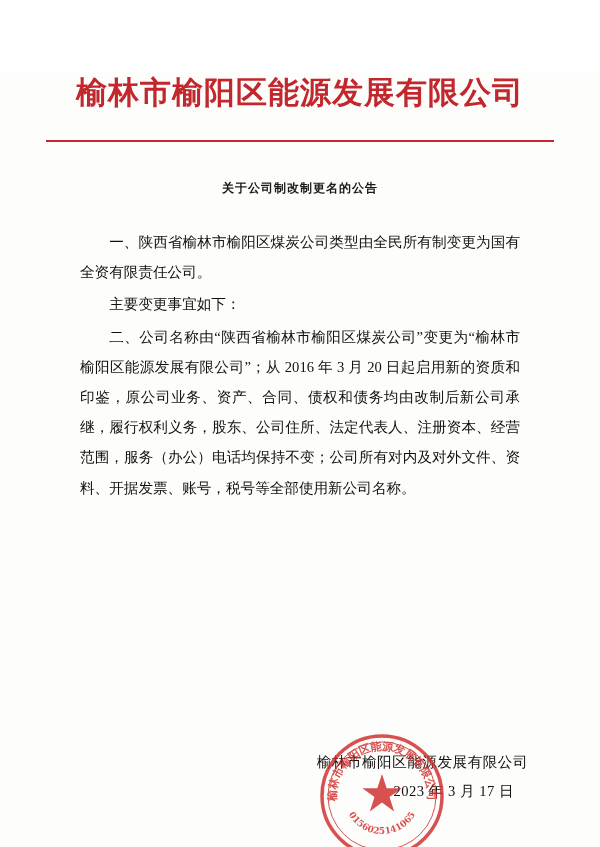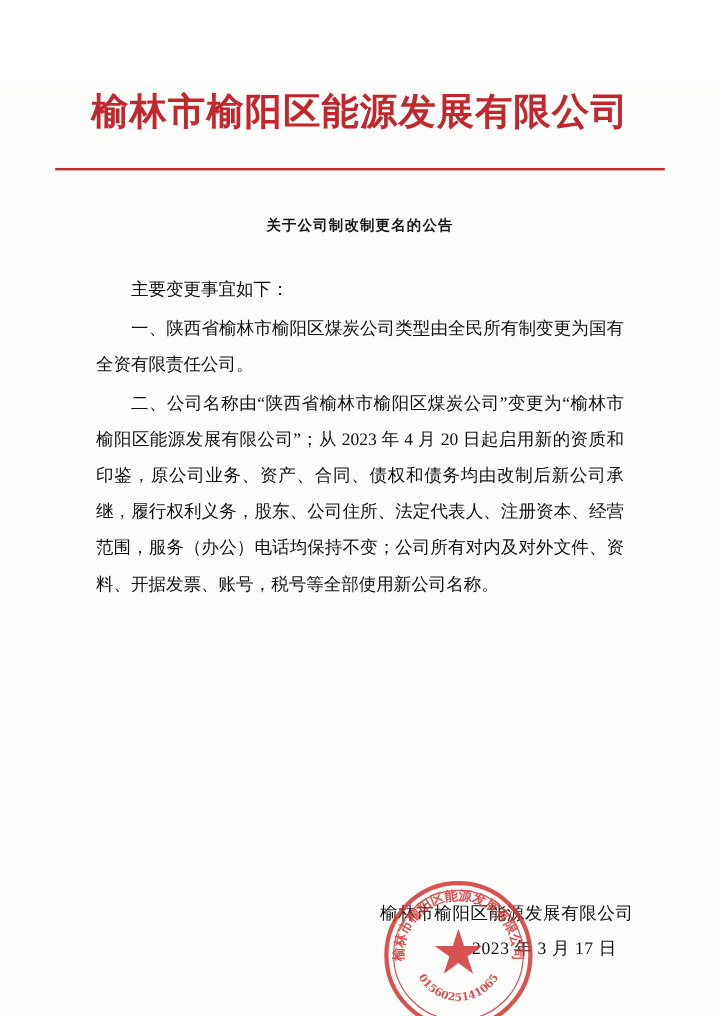--- a/index.html
+++ b/index.html
@@ -97,23 +97,23 @@
 <body>
 
 <div class="page">
 
   <div class="doc-title">榆林市榆阳区能源发展有限公司</div>
   <div class="title-rule"></div>
 
   <div class="subtitle">关于公司制改制更名的公告</div>
 
   <div class="body-block">
+    <p class="para">一、陕西省榆林市榆阳区煤炭公司类型由全民所有制变更为国有全资有限责任公司。</p>
     <p class="para">主要变更事宜如下：</p>
-    <p class="para">一、陕西省榆林市榆阳区煤炭公司类型由全民所有制变更为国有全资有限责任公司。</p>
-    <p class="para">二、公司名称由“陕西省榆林市榆阳区煤炭公司”变更为“榆林市榆阳区能源发展有限公司”；从 2023 年 4 月 20 日起启用新的资质和印鉴，原公司业务、资产、合同、债权和债务均由改制后新公司承继，履行权利义务，股东、公司住所、法定代表人、注册资本、经营范围，服务（办公）电话均保持不变；公司所有对内及对外文件、资料、开据发票、账号，税号等全部使用新公司名称。</p>
+    <p class="para">二、公司名称由“陕西省榆林市榆阳区煤炭公司”变更为“榆林市榆阳区能源发展有限公司”；从 2016 年 3 月 20 日起启用新的资质和印鉴，原公司业务、资产、合同、债权和债务均由改制后新公司承继，履行权利义务，股东、公司住所、法定代表人、注册资本、经营范围，服务（办公）电话均保持不变；公司所有对内及对外文件、资料、开据发票、账号，税号等全部使用新公司名称。</p>
   </div>
 
   <div class="seal">
     <svg width="128" height="128" viewBox="0 0 128 128" xmlns="http://www.w3.org/2000/svg">
       <circle cx="64" cy="64" r="60" fill="none" stroke="#d02c2c" stroke-width="3.5"></circle>
       <circle cx="64" cy="64" r="54" fill="none" stroke="#d02c2c" stroke-width="1"></circle>
       <path id="sealArcTop" d="M 18 64 A 46 46 0 0 1 110 64" fill="none"></path>
       <text class="seal-text">
         <textPath href="#sealArcTop" startOffset="50%" text-anchor="middle">榆林市榆阳区能源发展有限公司</textPath>
       </text>

